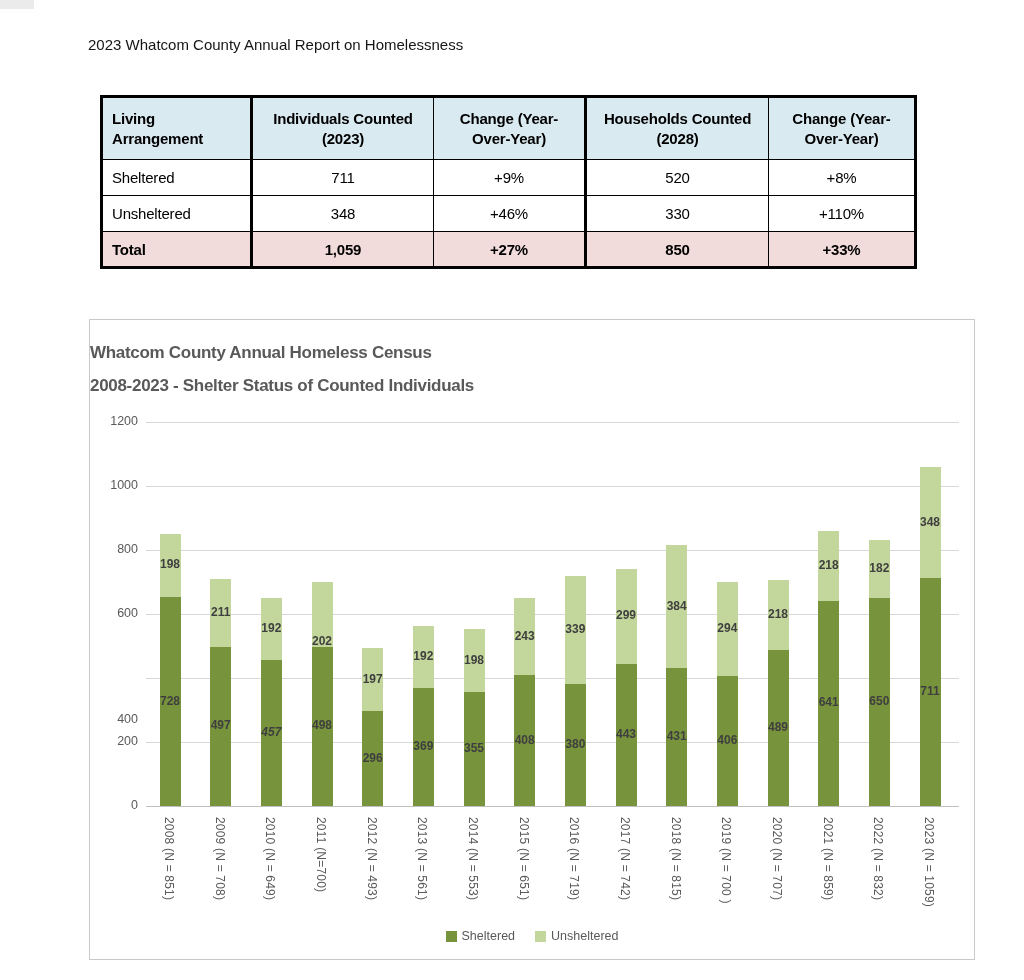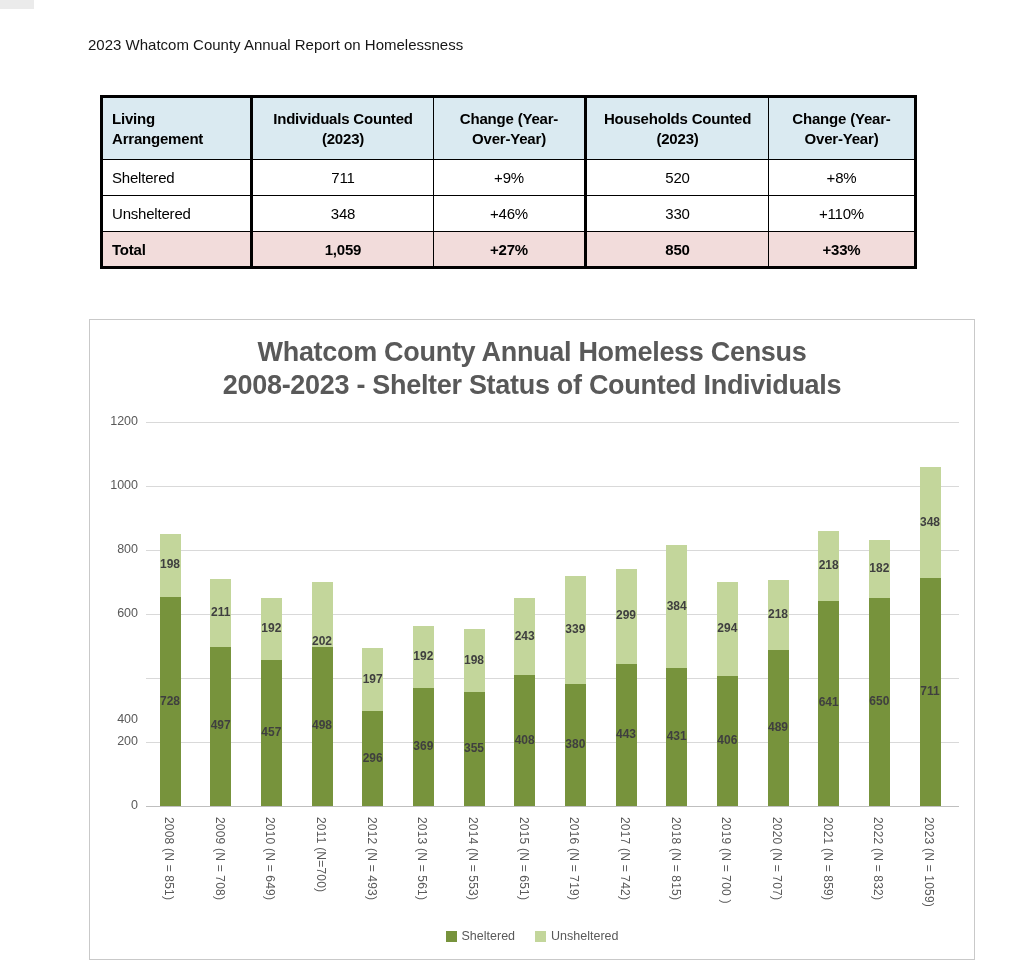--- a/index.html
+++ b/index.html
@@ -41,21 +41,21 @@
     background:#f2dcdb; font-weight:bold; height:34px;
   }
 
   
   .chart-box {
     position:absolute; left:89px; top:319px; width:884px; height:639px;
     border:1px solid #c9c9c9; background:#fff;
   }
   .chart-title {
     position:absolute; top:16px; left:0; right:0;
-    text-align:center; font-weight:bold; font-size:27px;
+    text-align:left; font-weight:bold; font-size:17px;
     color:#595959; line-height:33px; letter-spacing:-0.3px;
   }
   .gridline { position:absolute; left:56px; width:813px; height:1px; background:#d9d9d9; }
   .gridline.zero { background:#bfbfbf; }
   .ytick {
     position:absolute; left:0; width:48px; text-align:right;
     font-size:12.5px; color:#595959;
   }
   .bar-seg { position:absolute; width:21px; }
   .dlabel {
@@ -92,21 +92,21 @@
   </colgroup>
   <thead>
     <tr>
       <th class="first">Living
 Arrangement</th>
       <th class="thickL">Individuals Counted
 (2023)</th>
       <th>Change (Year-
 Over-Year)</th>
       <th class="thickL">Households Counted
-(2023)</th>
+(2028)</th>
       <th>Change (Year-
 Over-Year)</th>
     </tr>
   </thead>
   <tbody>
     <tr>
       <td class="first">Sheltered</td>
       <td class="thickL">711</td>
       <td>+9%</td>
       <td class="thickL">520</td>
@@ -163,21 +163,21 @@
     <div class="dlabel" style="left: 58px; top: 373.52px;">728</div>
     <div class="bar-seg" style="left: 69.5px; top: 213.68px; height: 63.36px; background: rgb(195, 214, 155);"></div>
     <div class="dlabel" style="left: 58px; top: 237.36px;">198</div>
     <div class="xlabel" style="left: 72px;">2008 (N = 851)</div>
     <div class="bar-seg" style="left: 120.167px; top: 326.96px; height: 159.04px; background: rgb(119, 147, 60);"></div>
     <div class="dlabel" style="left: 108.667px; top: 398.48px;">497</div>
     <div class="bar-seg" style="left: 120.167px; top: 259.44px; height: 67.52px; background: rgb(195, 214, 155);"></div>
     <div class="dlabel" style="left: 108.667px; top: 285.2px;">211</div>
     <div class="xlabel" style="left: 122.667px;">2009 (N = 708)</div>
     <div class="bar-seg" style="left: 170.833px; top: 339.76px; height: 146.24px; background: rgb(119, 147, 60);"></div>
-    <div class="dlabel" style="left: 159.333px; top: 404.88px;">457</div>
+    <div class="dlabel" style="left: 159.333px; top: 404.88px; font-style: italic;">457</div>
     <div class="bar-seg" style="left: 170.833px; top: 278.32px; height: 61.44px; background: rgb(195, 214, 155);"></div>
     <div class="dlabel" style="left: 159.333px; top: 301.04px;">192</div>
     <div class="xlabel" style="left: 173.333px;">2010 (N = 649)</div>
     <div class="bar-seg" style="left: 221.5px; top: 326.64px; height: 159.36px; background: rgb(119, 147, 60);"></div>
     <div class="dlabel" style="left: 210px; top: 398.32px;">498</div>
     <div class="bar-seg" style="left: 221.5px; top: 262px; height: 64.64px; background: rgb(195, 214, 155);"></div>
     <div class="dlabel" style="left: 210px; top: 294px; margin-top: 20px;">202</div>
     <div class="xlabel" style="left: 224px;">2011 (N=700)</div>
     <div class="bar-seg" style="left: 272.167px; top: 391.28px; height: 94.72px; background: rgb(119, 147, 60);"></div>
     <div class="dlabel" style="left: 260.667px; top: 430.64px;">296</div>

